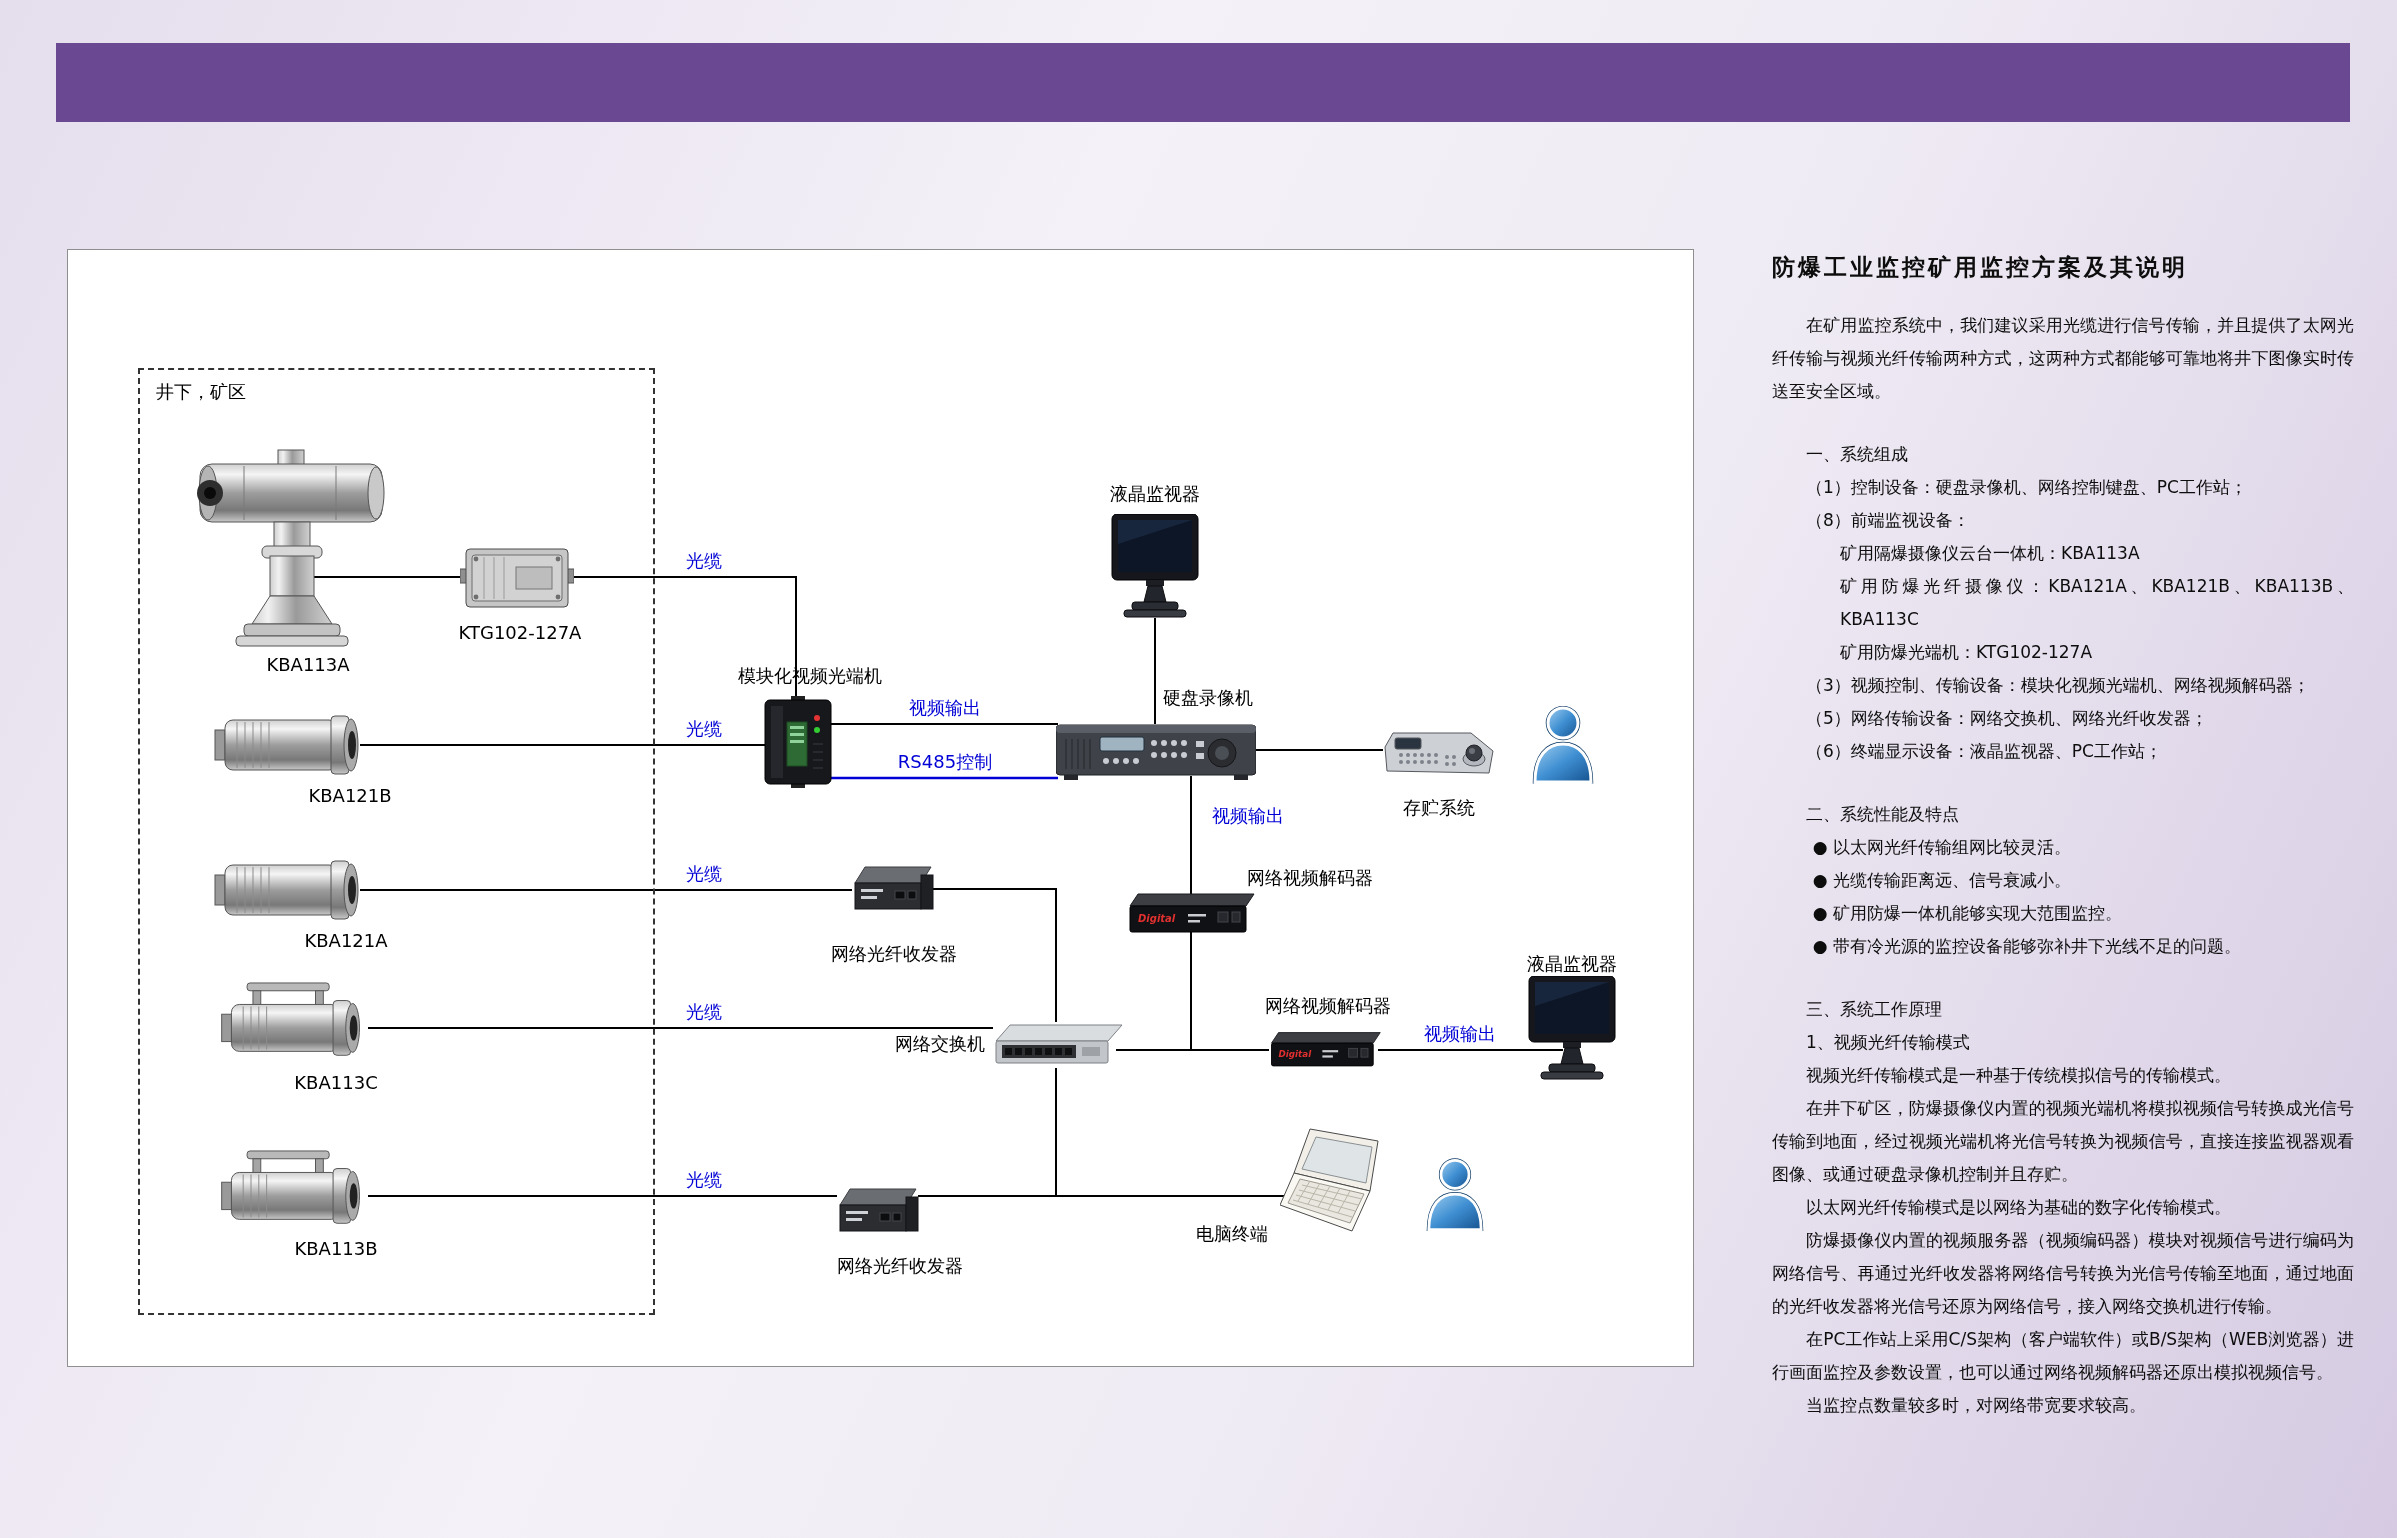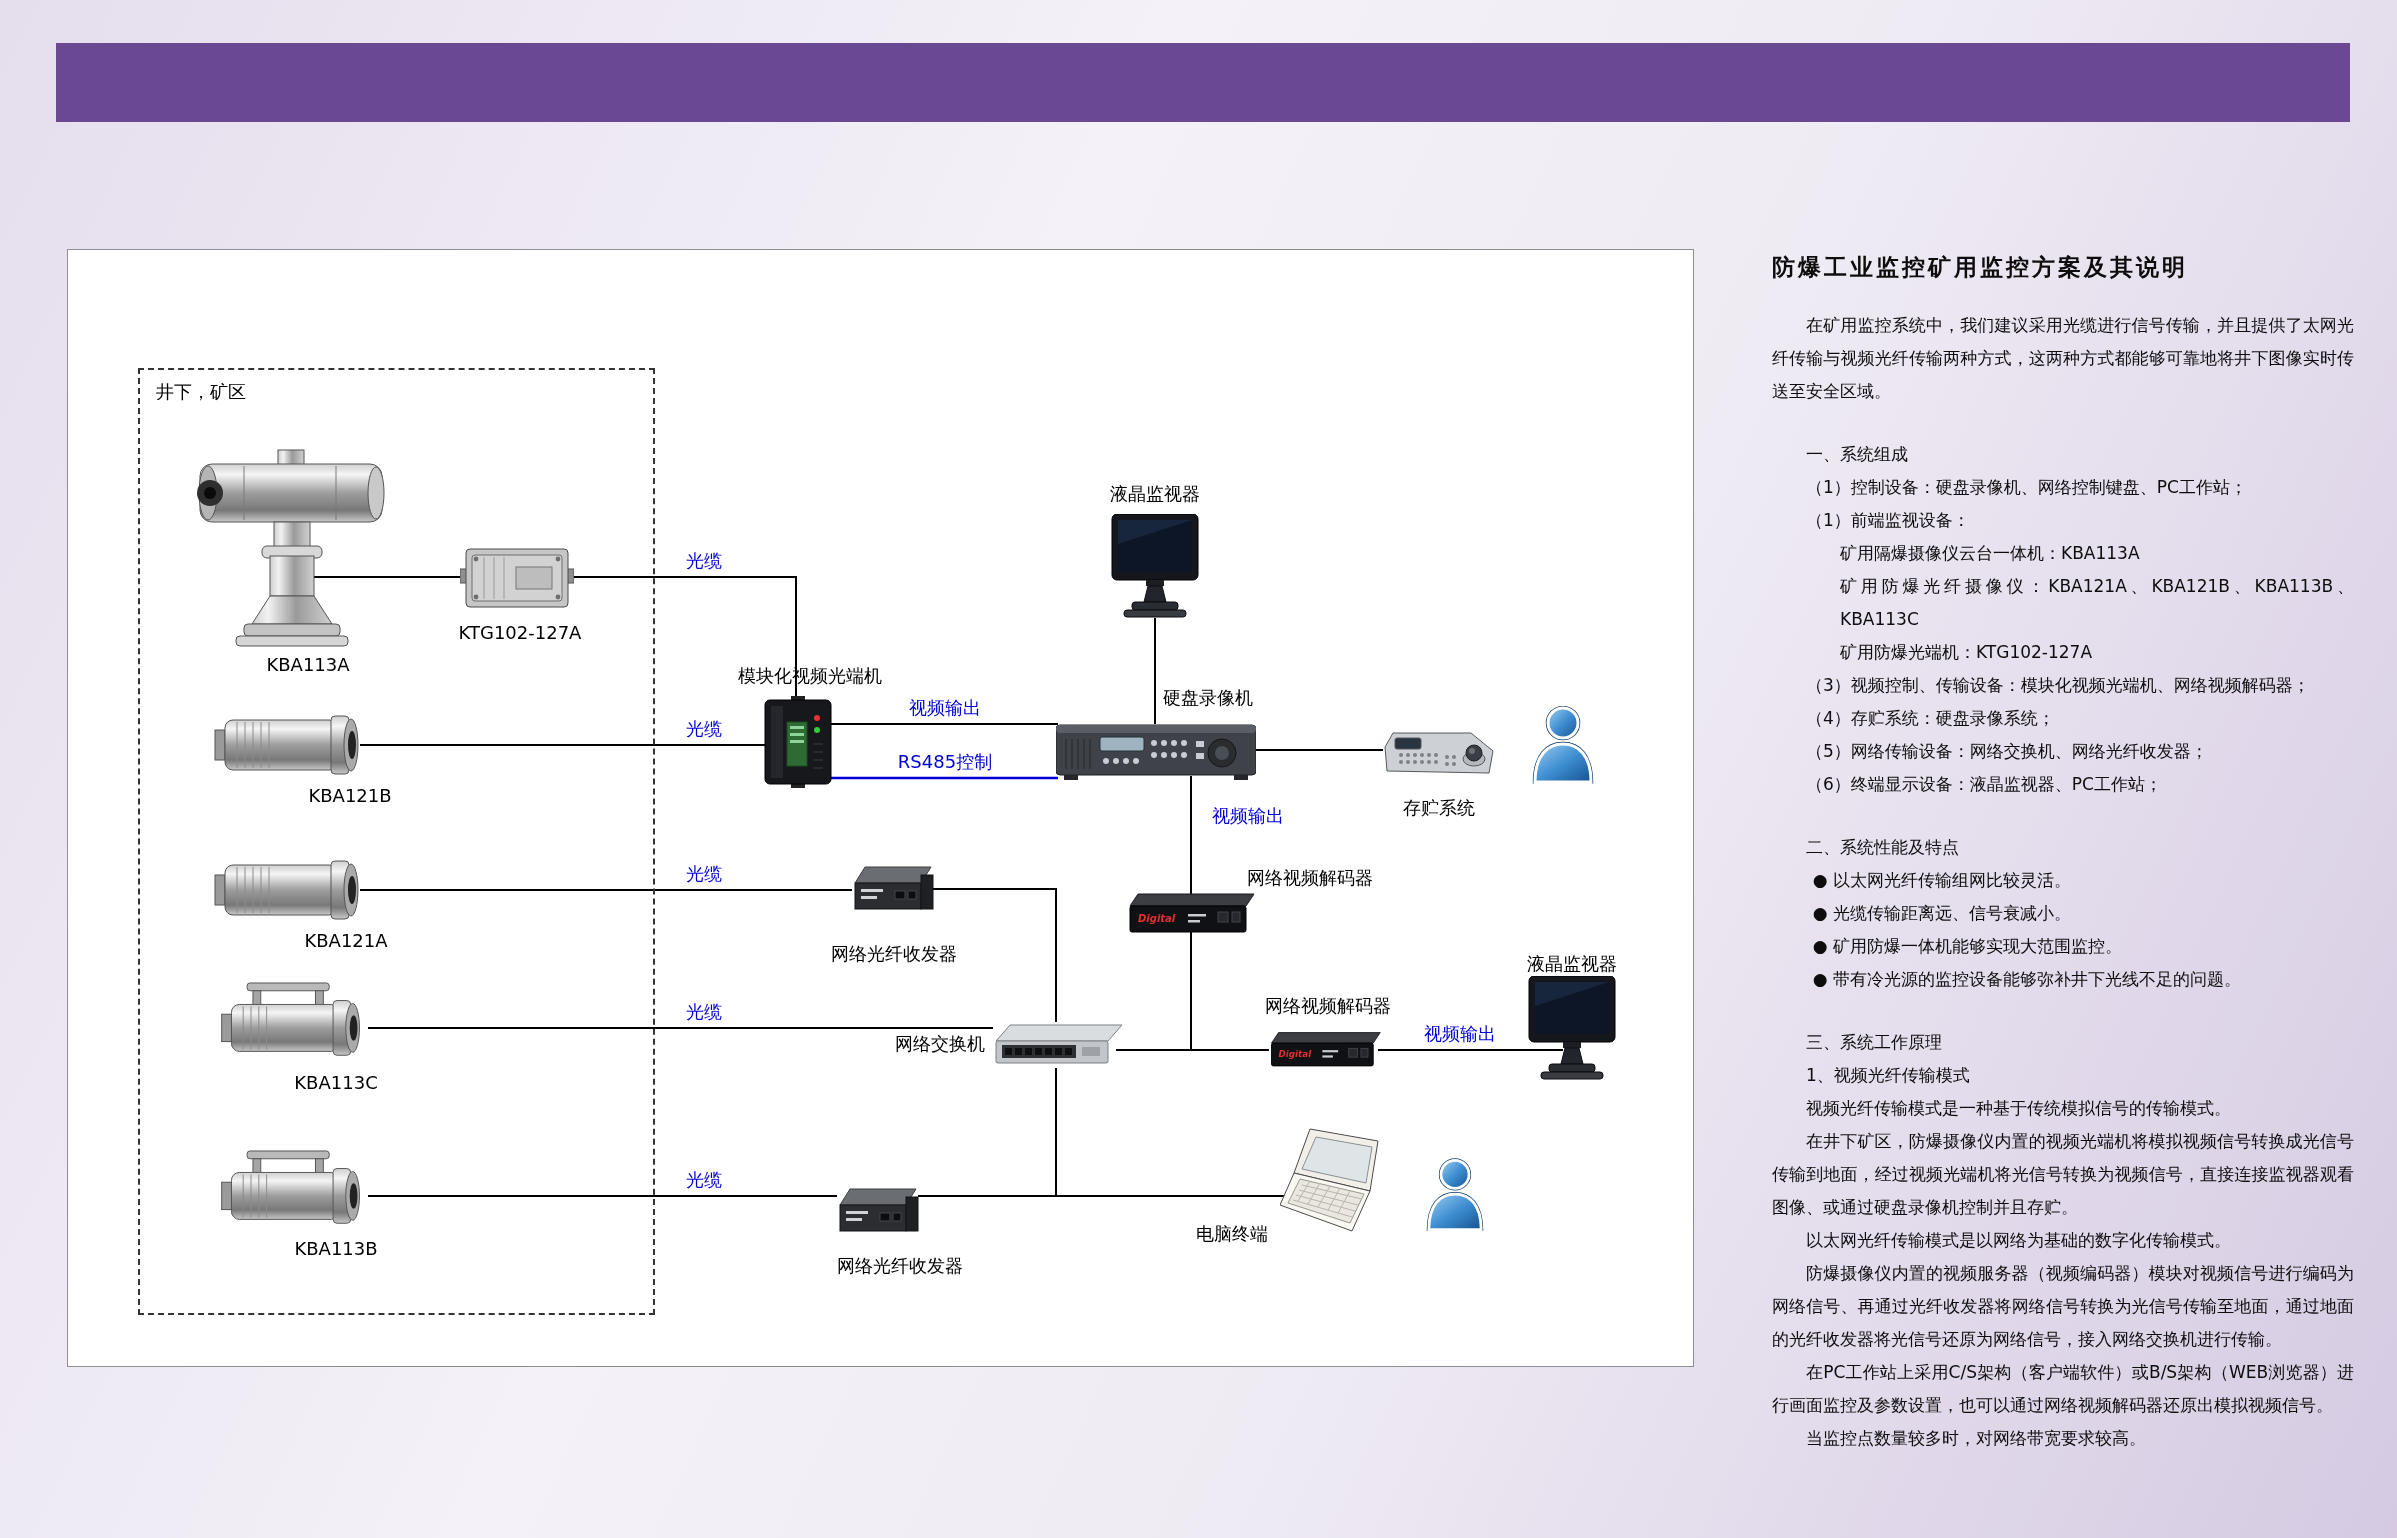--- a/index.html
+++ b/index.html
@@ -409,26 +409,25 @@
     <span class="blabel" style="left:1180px;top:554px">视频输出</span>
     <span class="blabel" style="left:1392px;top:772px">视频输出</span>
   </div>
 
   <div class="article">
     <div class="title">防爆工业监控矿用监控方案及其说明</div>
     <div>
         <p class="p-intro">在矿用监控系统中，我们建议采用光缆进行信号传输，并且提供了太网光纤传输与视频光纤传输两种方式，这两种方式都能够可靠地将井下图像实时传送至安全区域。</p>
         <p class="p-h">一、系统组成</p>
         <p class="p-item">（1）控制设备：硬盘录像机、网络控制键盘、PC工作站；</p>
-        <p class="p-item">（1）前端监视设备：</p>
+        <p class="p-item">（8）前端监视设备：</p>
         <p class="p-sub">矿用隔爆摄像仪云台一体机：KBA113A</p>
         <p class="p-sub">矿用防爆光纤摄像仪：KBA121A、KBA121B、KBA113B、KBA113C</p>
         <p class="p-sub">矿用防爆光端机：KTG102-127A</p>
         <p class="p-item">（3）视频控制、传输设备：模块化视频光端机、网络视频解码器；</p>
-        <p class="p-item">（4）存贮系统：硬盘录像系统；</p>
         <p class="p-item">（5）网络传输设备：网络交换机、网络光纤收发器；</p>
         <p class="p-item">（6）终端显示设备：液晶监视器、PC工作站；</p>
         <p class="p-h">二、系统性能及特点</p>
         <p class="p-bullet">● 以太网光纤传输组网比较灵活。</p>
         <p class="p-bullet">● 光缆传输距离远、信号衰减小。</p>
         <p class="p-bullet">● 矿用防爆一体机能够实现大范围监控。</p>
         <p class="p-bullet">● 带有冷光源的监控设备能够弥补井下光线不足的问题。</p>
         <p class="p-h">三、系统工作原理</p>
         <p class="p-sub2">1、视频光纤传输模式</p>
         <p class="p-body">视频光纤传输模式是一种基于传统模拟信号的传输模式。</p>

